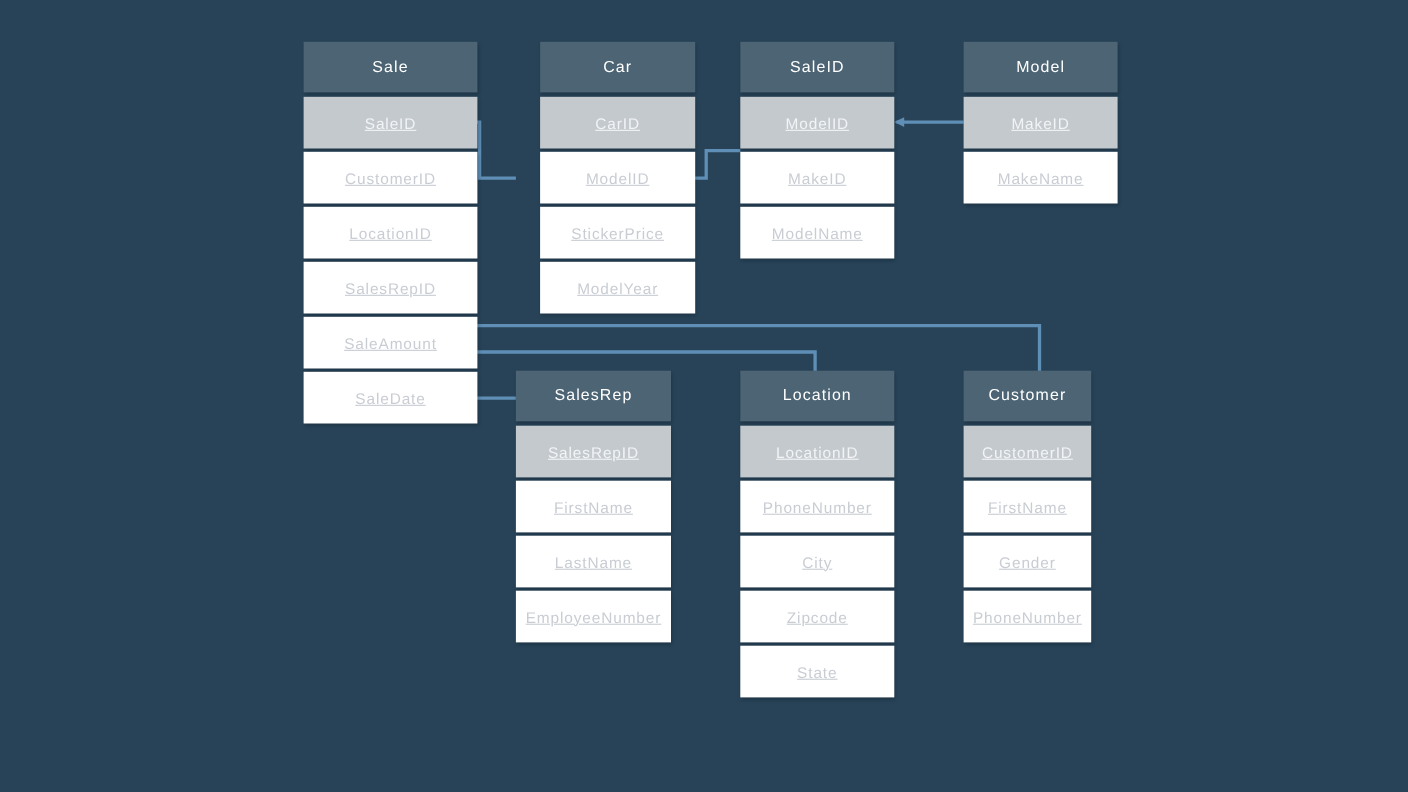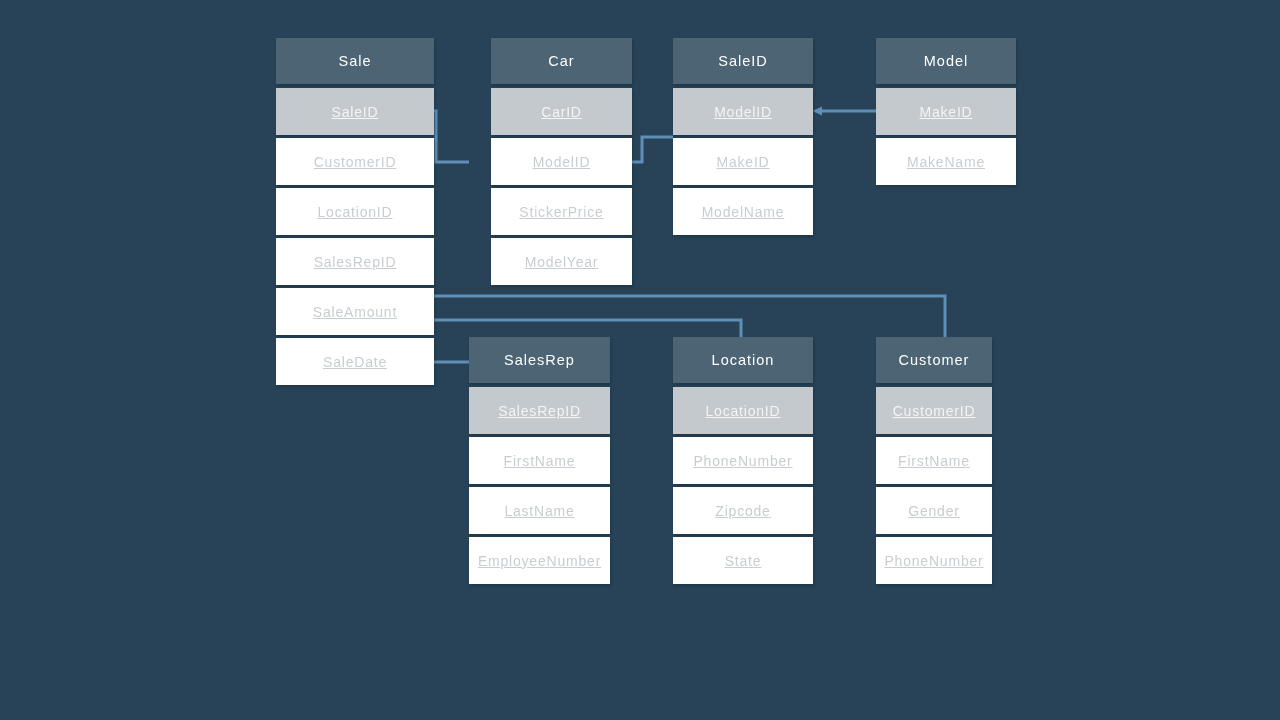--- a/index.html
+++ b/index.html
@@ -153,20 +153,23 @@
         <div class="tbl-header">
           <span>Location</span>
         </div>
         <div class="tbl-row pk">
           <span>LocationID</span>
         </div>
         <div class="tbl-row">
           <span>PhoneNumber</span>
         </div>
         <div class="tbl-row">
+          <span>City</span>
+        </div>
+        <div class="tbl-row">
           <span>Zipcode</span>
         </div>
         <div class="tbl-row">
           <span>State</span>
         </div>
       </div>
       <div class="tbl" style="left: 876px; top: 337px; width: 116px;">
         <div class="tbl-header">
           <span>Customer</span>
         </div>

